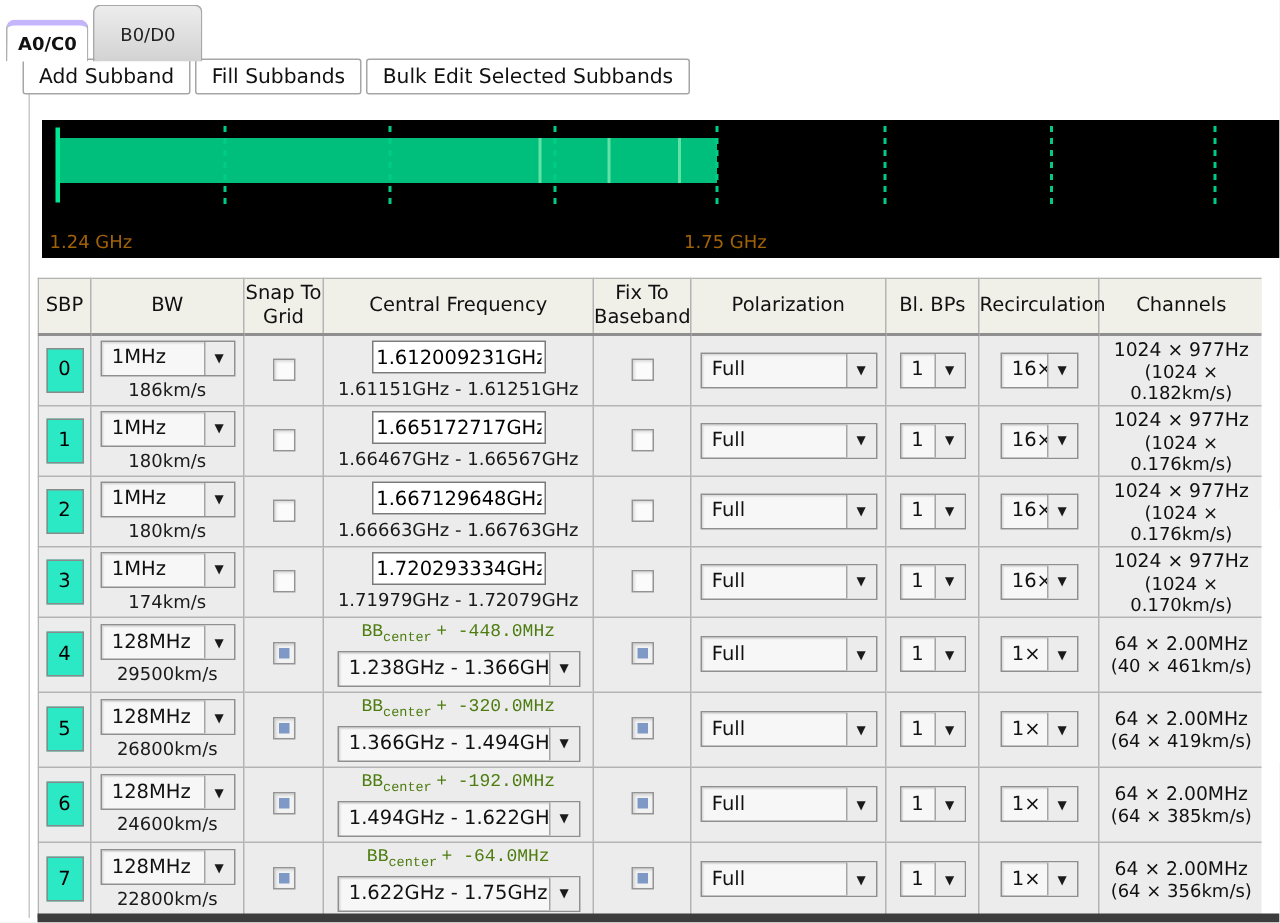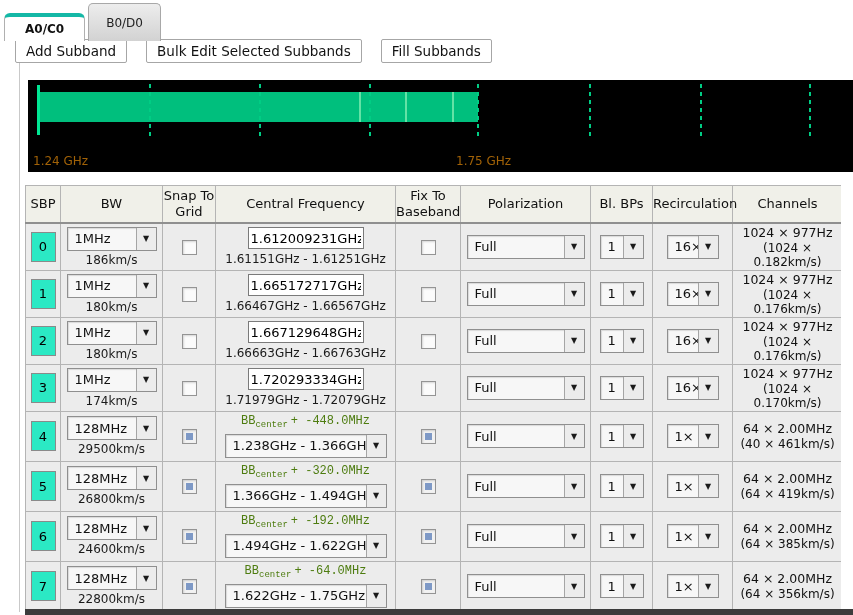--- a/index.html
+++ b/index.html
@@ -6,32 +6,32 @@
   body {
     width:853px; height:615px; position:relative; overflow:hidden;
     background:#fff; font-family:"DejaVu Sans","Liberation Sans",sans-serif;
     color:#111; -webkit-font-smoothing:antialiased;
   }
 
   
   .tabs { position:absolute; left:4px; top:3px; display:flex; align-items:flex-end; gap:3px; z-index:3; }
   .tab { display:flex; align-items:center; justify-content:center; font-size:12px; box-sizing:border-box; }
   .tab-active {
-    height:28px; padding:0 20px; background:#fff; font-weight:bold;
-    border:1px solid #b0b0b0; border-bottom:none; border-top:4px solid #14b8a6;
+    height:28px; padding:0 7px; background:#fff; font-weight:bold;
+    border:1px solid #b0b0b0; border-bottom:none; border-top:4px solid #c4b5fd;
     border-radius:6px 6px 0 0;
   }
   .tab-inactive {
     height:38px; padding:0 17px; background:linear-gradient(#ededed,#d2d2d2);
     border:1px solid #a8a8a8; border-bottom:none; border-radius:5px 5px 0 0; color:#222;
   }
   .panel-edge { position:absolute; left:19px; top:31px; width:1px; height:581px; background:#c9c9c9; }
 
   
-  .toolbar { position:absolute; left:15px; top:39px; display:flex; gap:19px; }
+  .toolbar { position:absolute; left:15px; top:39px; display:flex; gap:3px; }
   .btn {
     font-family:inherit; font-size:13.5px; color:#111; background:#fff;
     border:1px solid #a6a6a6; border-radius:2px; padding:3px 10px; height:24px; line-height:16px;
   }
 
   
   .spectrum { position:absolute; left:28px; top:80px; width:825px; height:92px; background:#000; }
   .band { position:absolute; left:10px; top:12px; width:440px; height:30px; background:#00bf7d; }
   .start-line { position:absolute; left:9px; top:5px; width:3px; height:50px; background:#00e793; }
   .grid-dash {
@@ -102,22 +102,22 @@
 <body>
 
 <div class="tabs">
   <div class="tab tab-active">A0/C0</div>
   <div class="tab tab-inactive">B0/D0</div>
 </div>
 <div class="panel-edge"></div>
 
 <div class="toolbar">
   <button class="btn">Add Subband</button>
+  <button class="btn">Fill Subbands</button>
   <button class="btn">Bulk Edit Selected Subbands</button>
-  <button class="btn">Fill Subbands</button>
 </div>
 
 <div class="spectrum">
   <div class="band"></div>
   <div class="start-line"></div>
   <div class="grid-dash" style="left:121px"></div>
   <div class="grid-dash" style="left:231px"></div>
   <div class="grid-dash" style="left:341px"></div>
   <div class="grid-dash" style="left:449px"></div>
   <div class="grid-dash" style="left:561px"></div>

